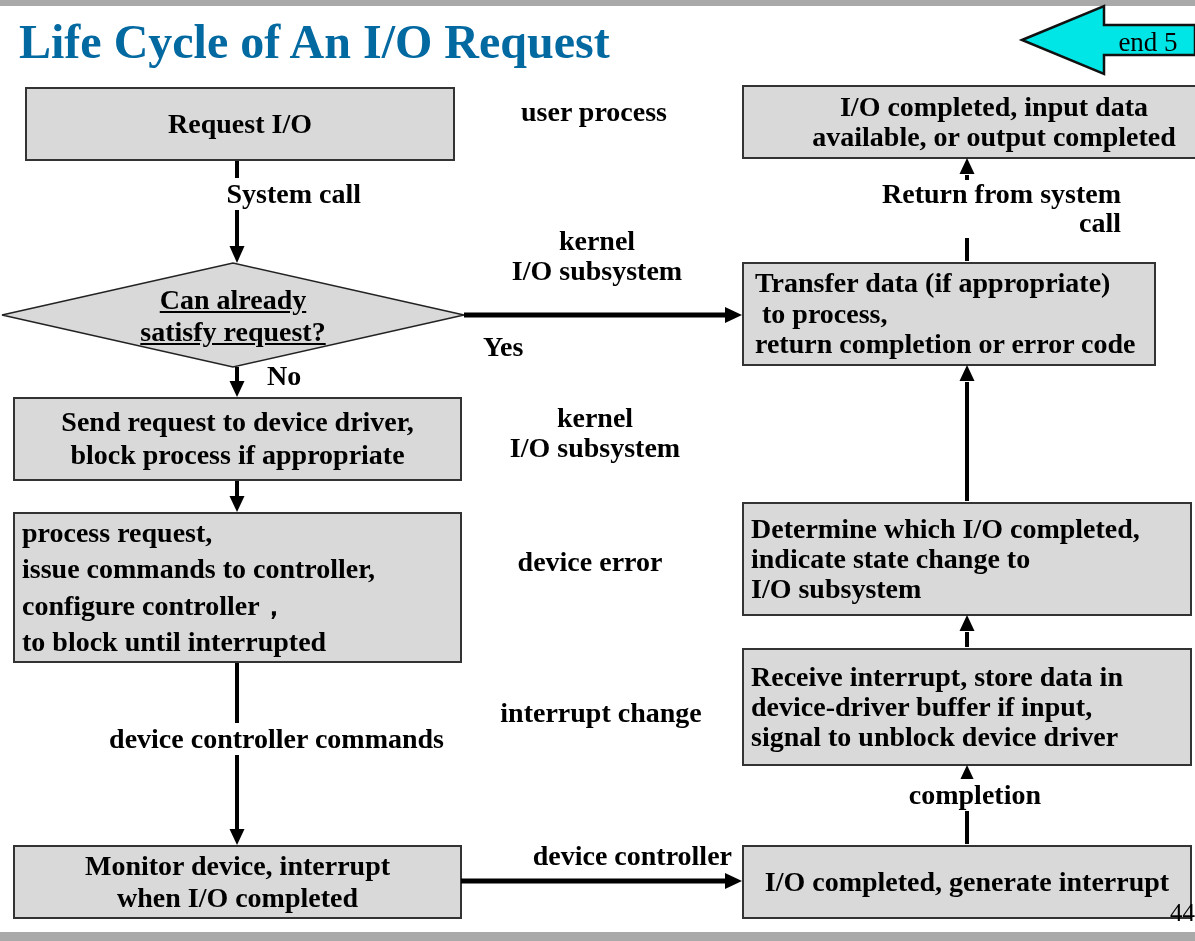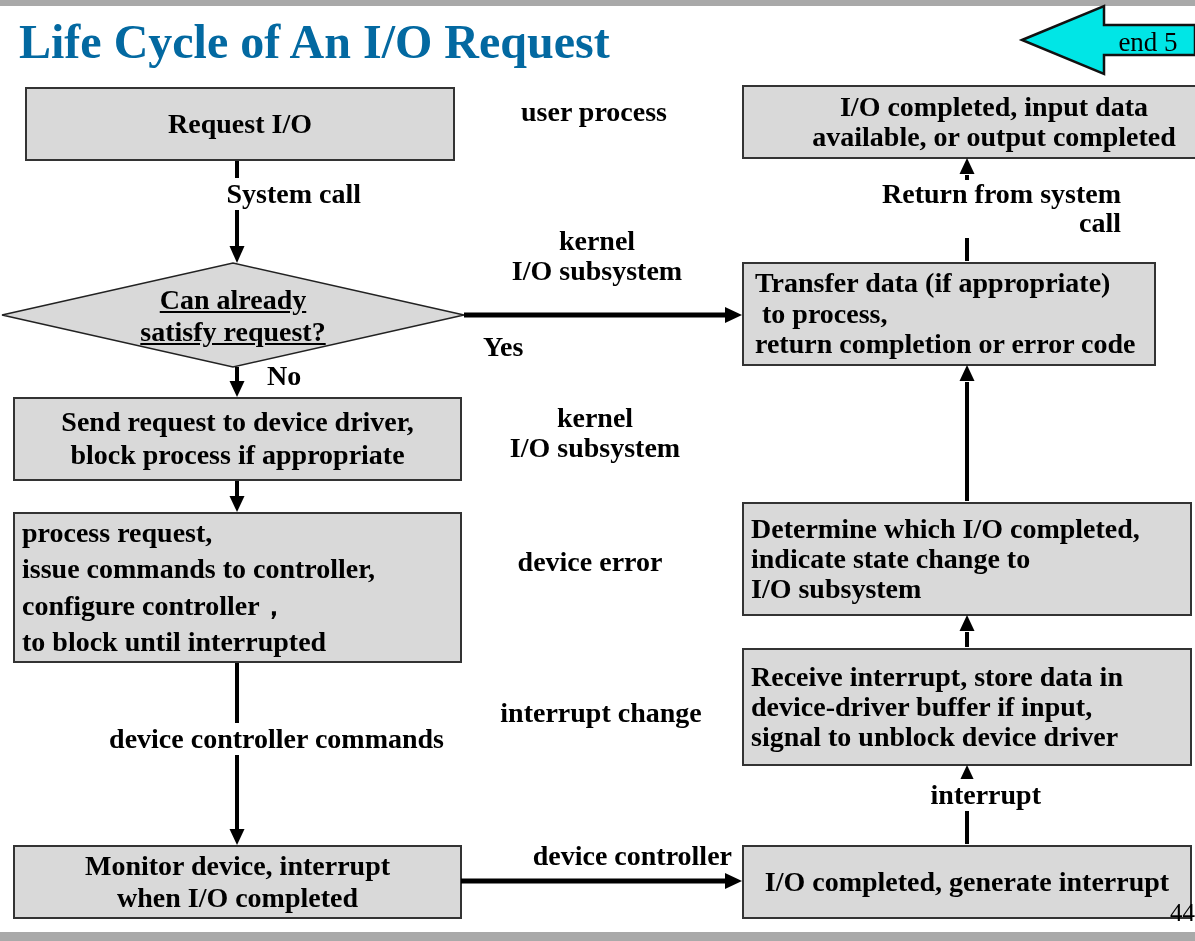--- a/index.html
+++ b/index.html
@@ -142,17 +142,17 @@
 
   <div class="lbl" style="left:461px; top:697px; width:280px;">interrupt change</div>
 
   <div class="lbl onLine" style="left:488px; top:840px; width:240px;">device controller</div>
 
   <div class="lbl onLine" style="left:40px; top:723px; width:400px;">device controller commands</div>
 
   <div class="lbl onLine" style="left:817px; top:180px; width:300px; line-height:1.03;">Return from system
 call</div>
 
-  <div class="lbl onLine" style="left:897px; top:779px; width:140px;">interrupt</div>
+  <div class="lbl onLine" style="left:897px; top:779px; width:140px;">completion</div>
 
   <div class="page-number">44</div>
 
 </div>
 
 </body></html>

